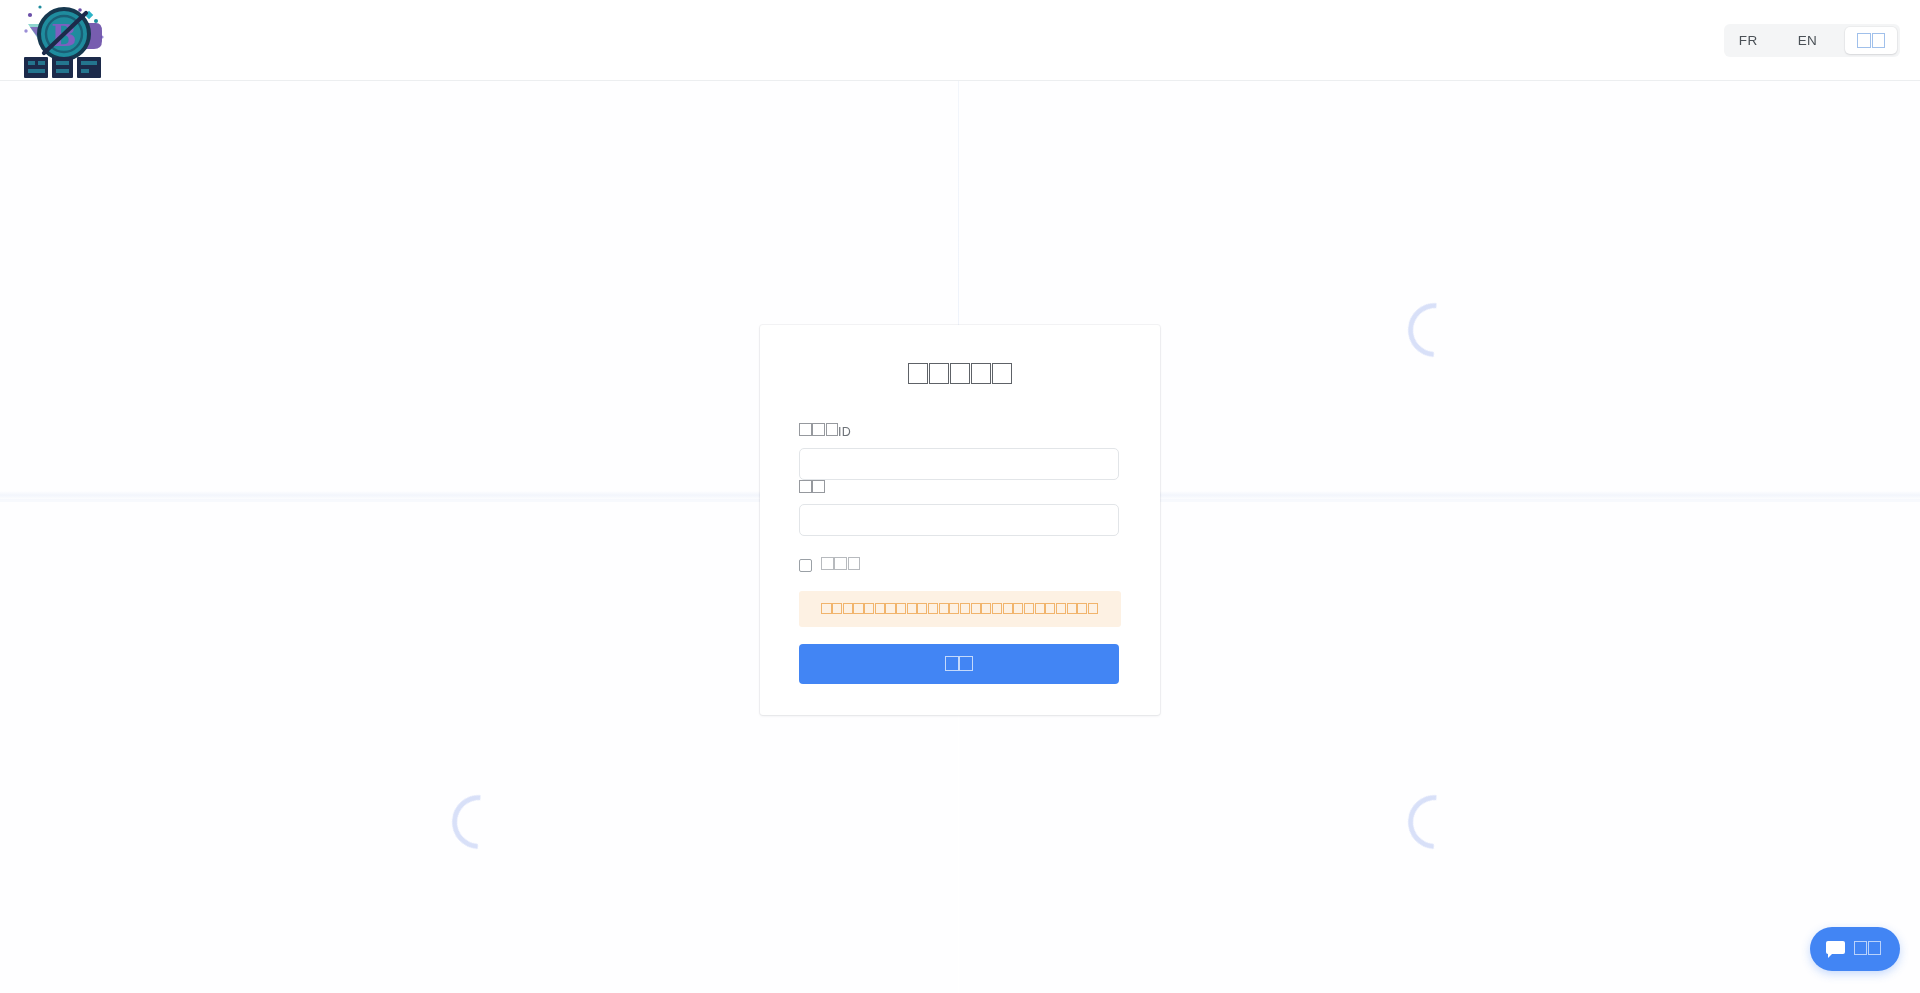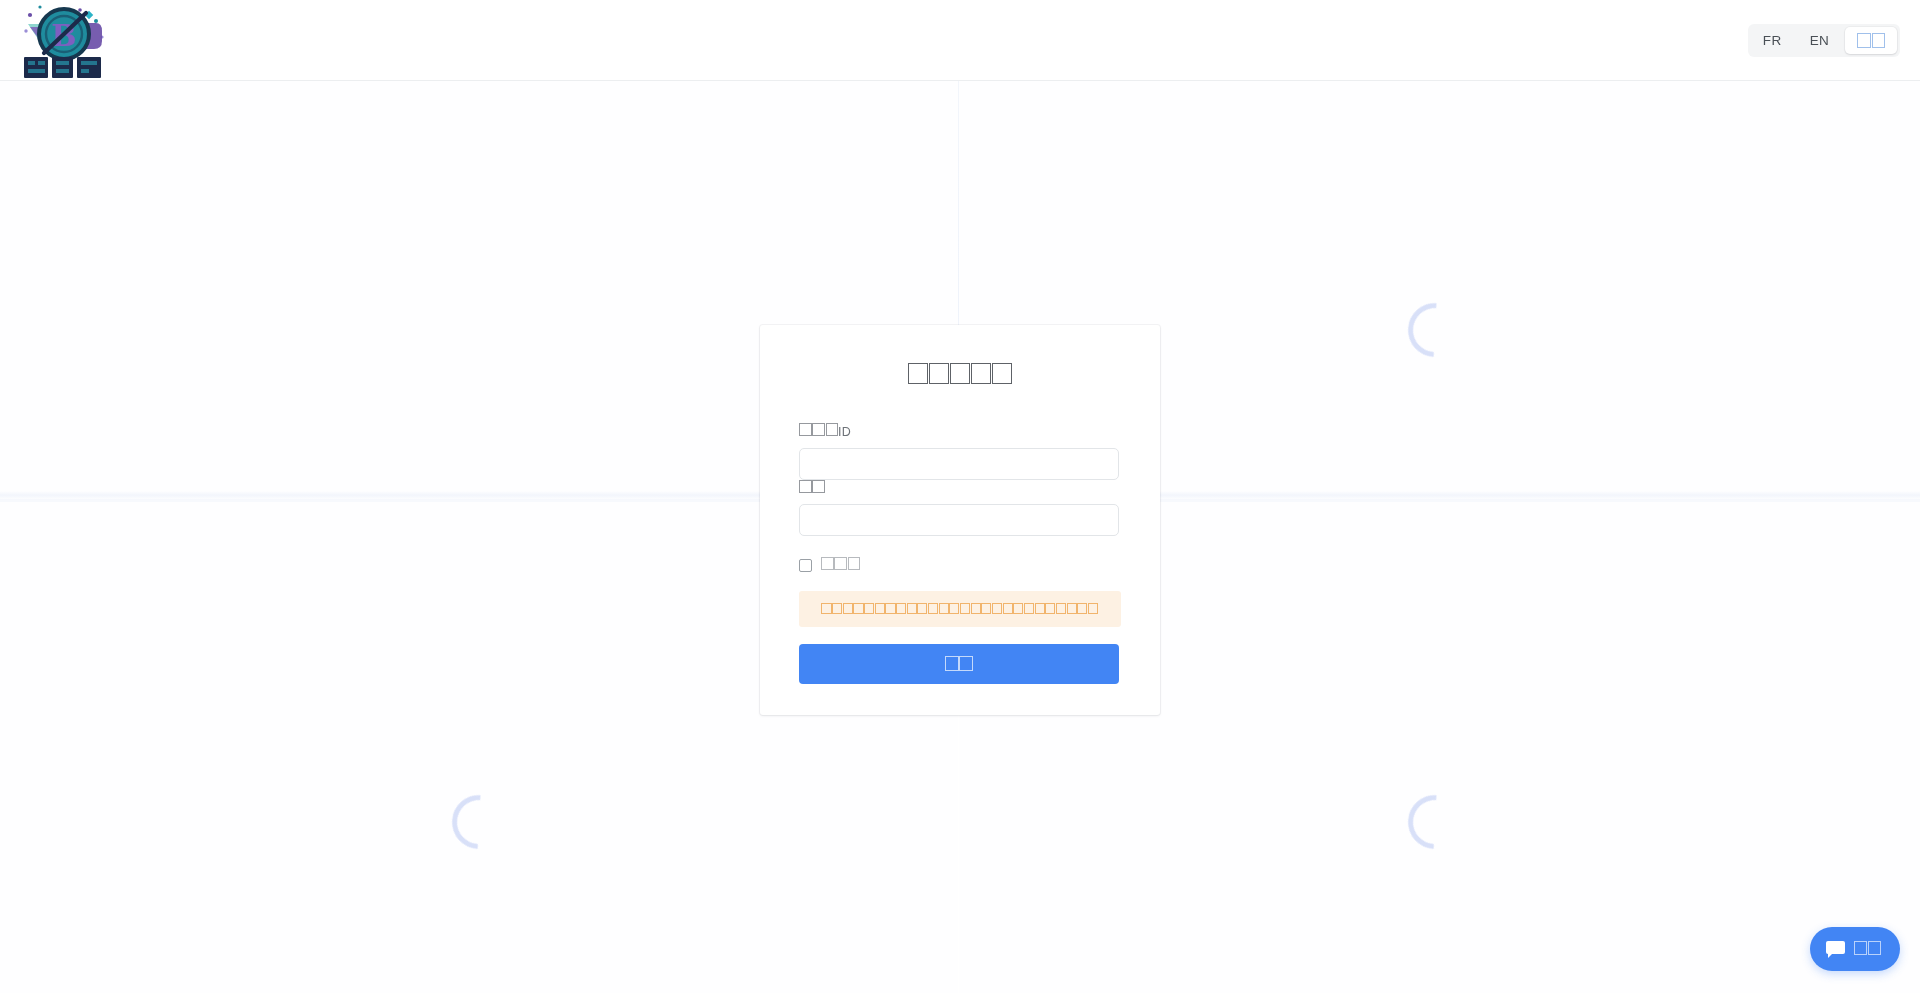--- a/index.html
+++ b/index.html
@@ -70,21 +70,21 @@
 
   .lang-group {
     position: absolute;
     right: 20px;
     top: 24px;
     height: 33px;
     display: flex;
     background: #f4f5f6;
     border-radius: 6px;
     padding: 3px;
-    gap: 4px;
+    gap: 16px;
   }
   .lang-btn {
     height: 27px;
     min-width: 42px;
     padding: 0 12px;
     display: inline-flex;
     align-items: center;
     justify-content: center;
     font-size: 13.5px;
     color: #4a5056;

